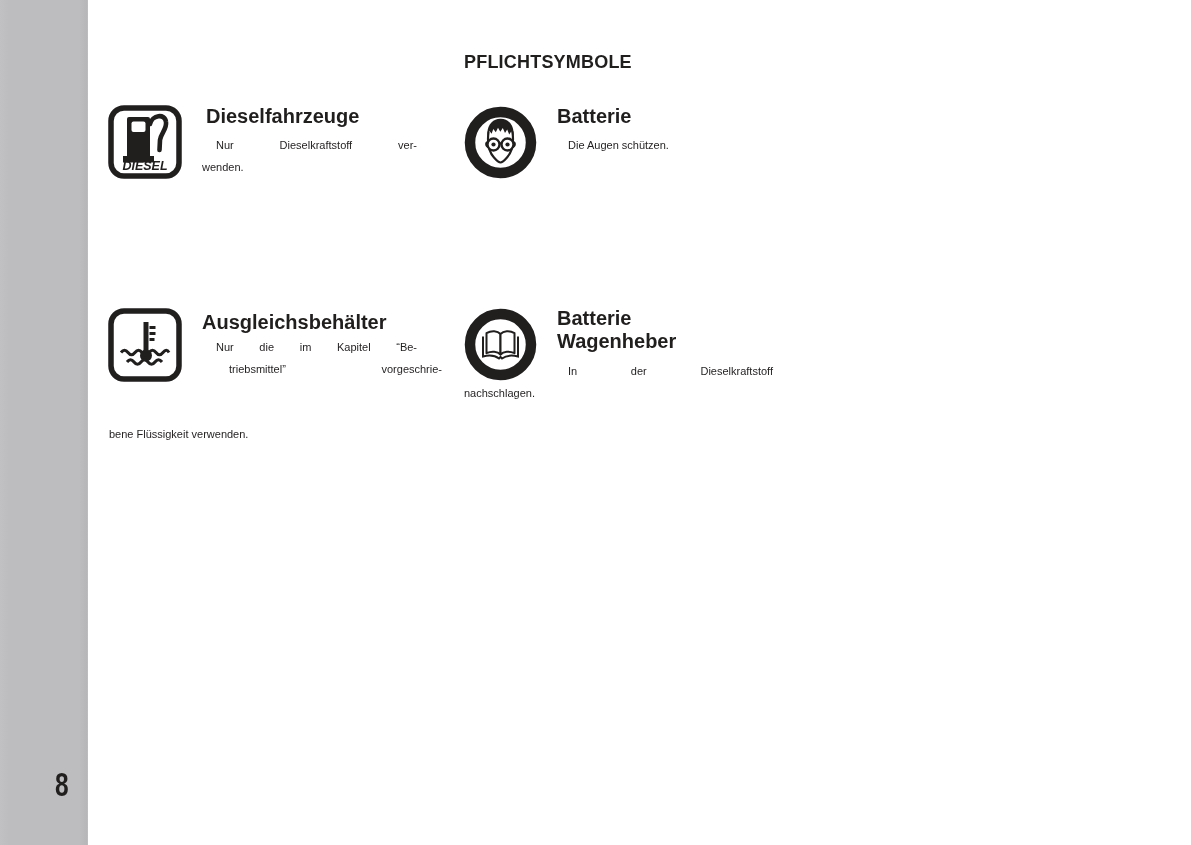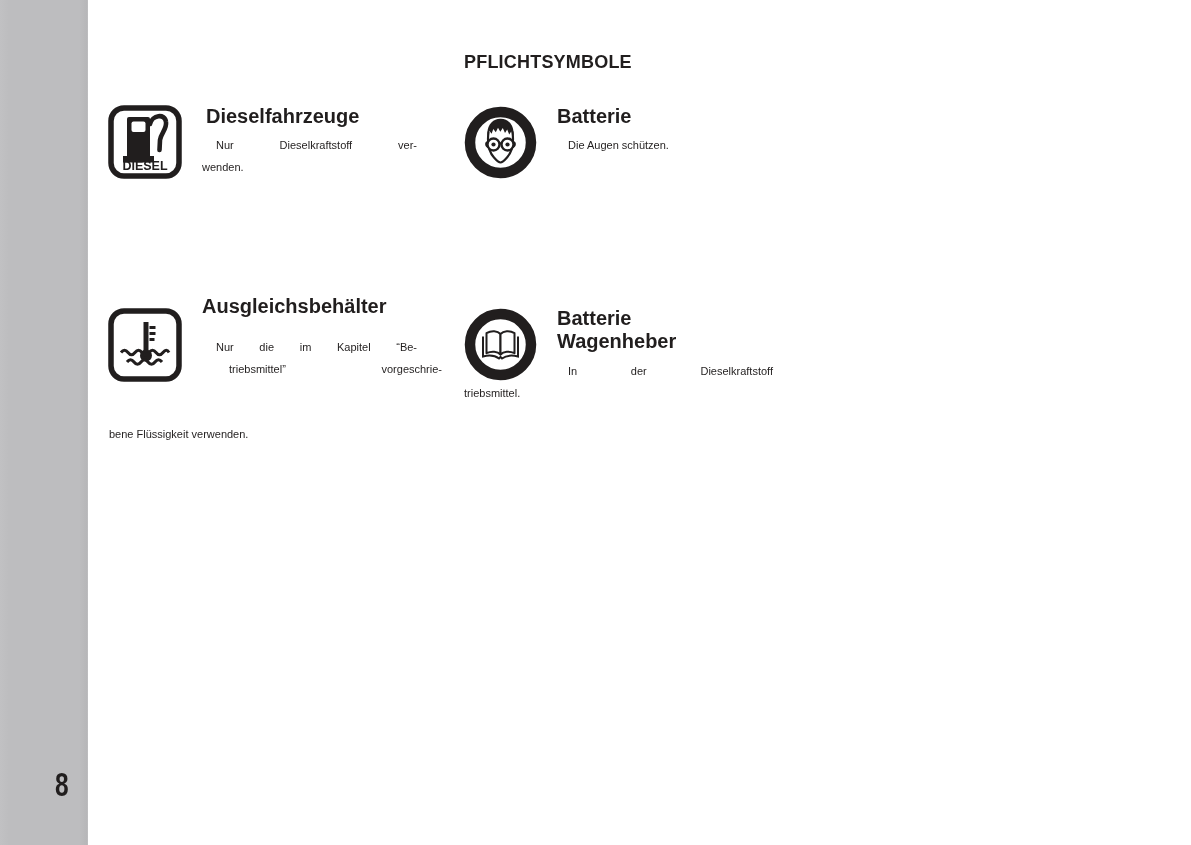--- a/index.html
+++ b/index.html
@@ -16,21 +16,21 @@
     transform:scaleX(.72);transform-origin:left top;color:#211e1e;
   }
   .title{
     position:absolute;left:464px;top:53px;font-size:18px;font-weight:bold;
     line-height:1;letter-spacing:0.2px;white-space:pre;
   }
   .line{position:absolute;line-height:1;white-space:pre;}
   .head{font-size:20px;font-weight:bold;}
   .btxt{font-size:11px;}
   .just{white-space:normal;text-align:justify;text-align-last:justify;}
-  .icon{position:absolute;}
+  .icon{position:absolute;font-style:italic;}
   svg{display:block;}
   svg text{font-family:"Liberation Sans",sans-serif;}
 </style>
 </head>
 <body>
 
 <div class="page">
 
   <div class="sidebar">
     <div class="pagenum">8</div>
@@ -71,31 +71,31 @@
   <div class="icon" style="left:108px;top:308px;">
     <svg width="74" height="74" viewBox="0 0 74 74">
       <rect x="3" y="3" width="68" height="68" rx="13" fill="#fff" stroke="#211e1e" stroke-width="5.5"></rect>
       <line x1="38" y1="14" x2="38" y2="46" stroke="#211e1e" stroke-width="5"></line>
       <path d="M41.5 19.5 h6 M41.5 25.5 h6 M41.5 31.5 h5" stroke="#211e1e" stroke-width="3"></path>
       <circle cx="38" cy="47.5" r="6" fill="#211e1e"></circle>
       <path d="M13 44.5 q3.5 -4.5 7 0 t7 0 t7 0 t7 0 t7 0 t7 0 t6 0" fill="none" stroke="#211e1e" stroke-width="3"></path>
       <path d="M19 54 q3.5 -4.5 7 0 t7 0 t7 0 t7 0 t7 0" fill="none" stroke="#211e1e" stroke-width="3"></path>
     </svg>
   </div>
-  <div class="line head" style="left:202px;top:296px;text-align:right;">Ausgleichsbehälter</div>
+  <div class="line head" style="left:202px;top:312px;text-align:right;">Ausgleichsbehälter</div>
   <div class="line btxt just" style="left:216px;top:342px;width:201px;">Nur die im Kapitel “Be-</div>
   <div class="line btxt just" style="left:203px;top:364px;width:213px;margin-left:26px;">triebsmittel” vorgeschrie-</div>
   <div class="line btxt" style="left:109px;top:385px;margin-top:44px;">bene Flüssigkeit verwenden.</div>
 
   <div class="icon" style="left:464px;top:308px;">
     <svg width="73" height="73" viewBox="0 0 73 73">
       <circle cx="36.5" cy="36.5" r="30.5" fill="#fff" stroke="#211e1e" stroke-width="10.5"></circle>
       <path d="M19 28.5 L19 48.5 C25 47 31 47.5 35 50.5 L36.5 49 L38 50.5 C42 47.5 48 47 54 48.5 L54 28.5" fill="#fff" stroke="#211e1e" stroke-width="2"></path>
       <path d="M36.5 26 C33.5 22.8 27.5 22.3 22.5 25.2 L22.5 45.2 C27.5 42.8 33.5 43.3 36.5 46.5 Z" fill="#fff" stroke="#211e1e" stroke-width="2" stroke-linejoin="round"></path>
       <path d="M36.5 26 C39.5 22.8 45.5 22.3 50.5 25.2 L50.5 45.2 C45.5 42.8 39.5 43.3 36.5 46.5 Z" fill="#fff" stroke="#211e1e" stroke-width="2" stroke-linejoin="round"></path>
     </svg>
   </div>
   <div class="line head" style="left:557px;top:308px;">Batterie</div>
   <div class="line head" style="left:557px;top:331px;">Wagenheber</div>
   <div class="line btxt just" style="left:568px;top:366px;width:205px;">In der Dieselkraftstoff</div>
-  <div class="line btxt" style="left:464px;top:388px;">triebsmittel.</div>
+  <div class="line btxt" style="left:464px;top:388px;">nachschlagen.</div>
 
 </div>
 
 </body></html>

